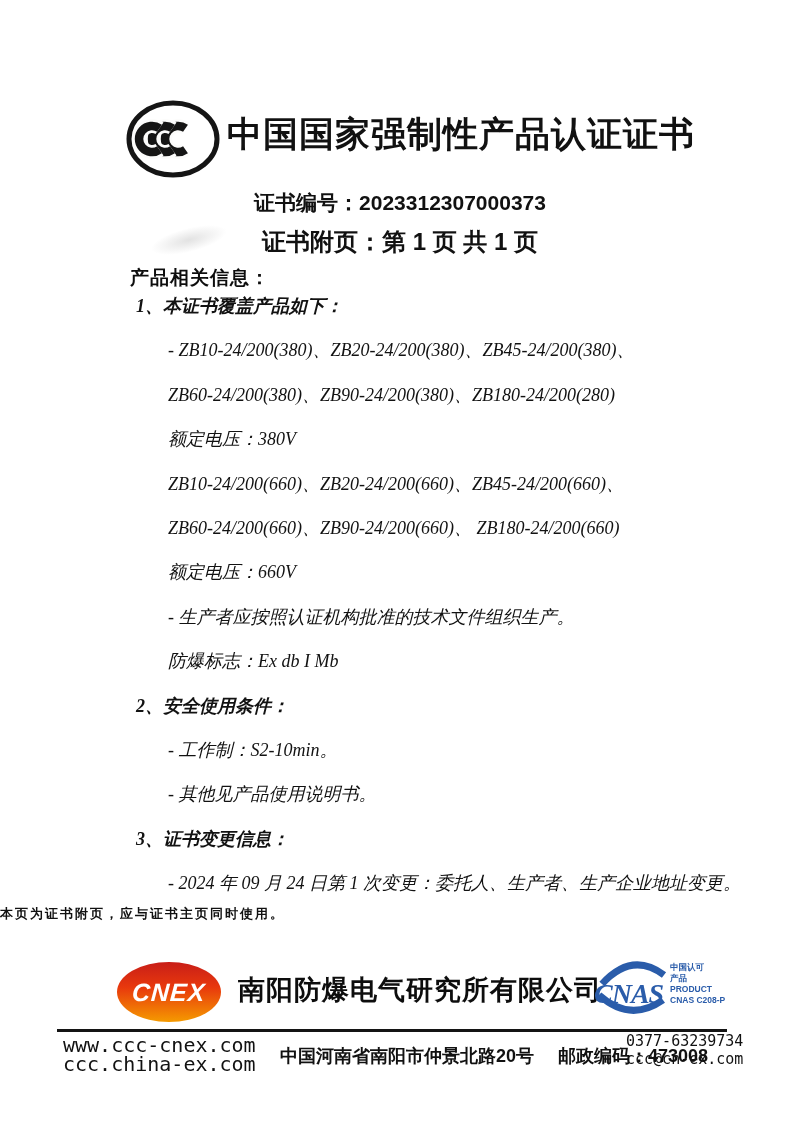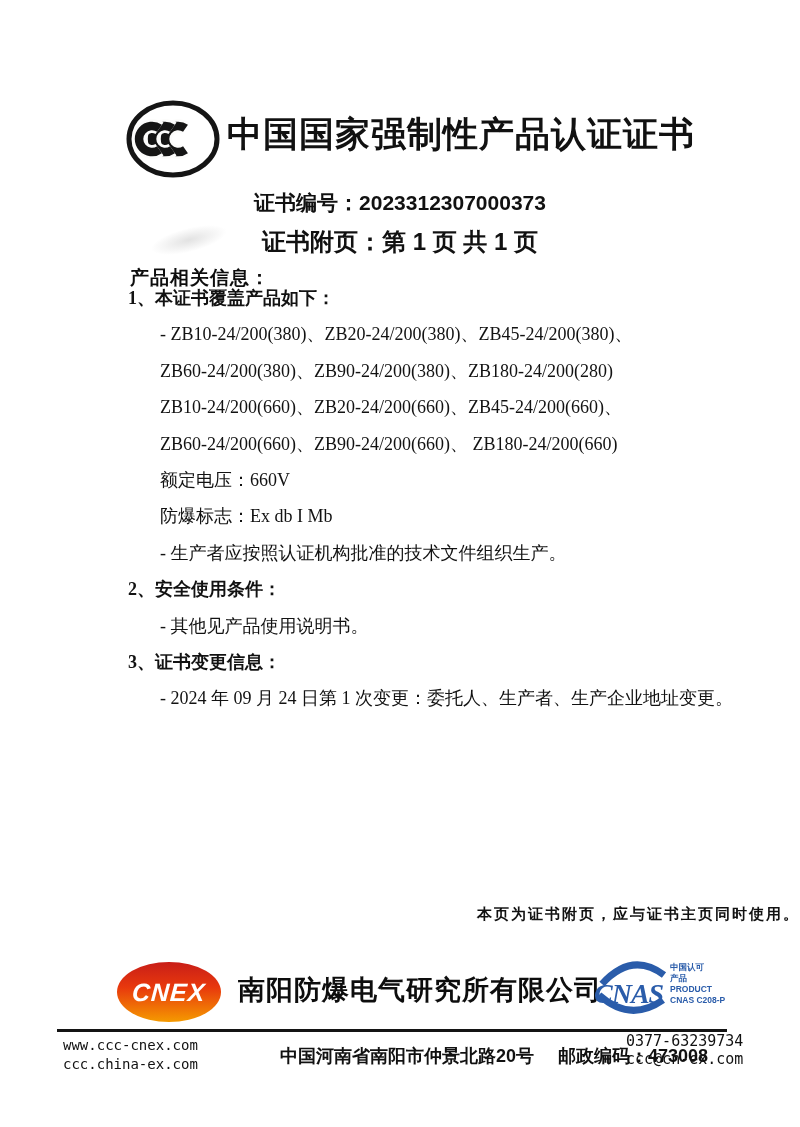--- a/index.html
+++ b/index.html
@@ -34,27 +34,27 @@
     position:absolute; left:130px; top:265px;
     font-size:19px; font-weight:700;
     font-family:"Liberation Serif", serif;
     letter-spacing:1px; color:#0d0d0d;
   }
   .body-block {
     position:absolute; left:118px; top:280px; width:600px;
     font-family:"Liberation Serif", serif;
     font-size:18px; color:#121212;
   }
-  .body-block p { margin:0; line-height:36.4px; white-space:nowrap; }
+  .body-block p { margin:8px; line-height:36.4px; white-space:nowrap;font-style:italic; }
   .indent-0 { padding-left:10px; font-weight:600; }
   .indent-1 { padding-left:42px; }
   
   .attach-note {
     position:absolute; left:0; right:0; top:905px;
-    text-align:right; font-size:15px; letter-spacing:2px;
+    text-align:left; font-size:13px; letter-spacing:2px;
     font-family:"Liberation Serif", serif; color:#111; font-weight:600;
   }
   
   .cnex-logo {
     position:absolute; left:117px; top:962px;
     width:104px; height:60px; border-radius:50%;
     background:linear-gradient(180deg, #c81e18 0%, #e8380d 42%, #f59a00 100%);
     display:flex; align-items:center; justify-content:center;
   }
   .cnex-logo span {
@@ -72,21 +72,21 @@
     color:#2a5caa; font-size:8.5px; font-weight:700; line-height:11px;
     white-space:nowrap;
   }
   .footer-rule {
     position:absolute; left:57px; top:1029px;
     width:670px; height:3px; background:#141414;
   }
   .footer-urls {
     position:absolute; left:63px; top:1036px;
     font-family:"DejaVu Sans Mono", monospace;
-    font-size:14px; line-height:19px; color:#111; white-space:nowrap;
+    font-size:20px; line-height:19px; color:#111; white-space:nowrap;
   }
   .footer-address {
     position:absolute; left:280px; top:1044px;
     font-size:18px; font-weight:600; color:#111; white-space:nowrap;
   }
   .footer-address .postal { margin-left:24px; }
   .footer-contact {
     position:absolute; left:626px; top:1033px;
     font-family:"DejaVu Sans Mono", monospace;
     font-size:15px; line-height:17.5px; color:#111; white-space:nowrap;
@@ -119,26 +119,28 @@
   </div>
 
   <div class="scan-smudge"></div>
 
   <div class="body-heading">产品相关信息：</div>
 
   <div class="body-block">
     <p class="indent-0">1、本证书覆盖产品如下：</p>
     <p class="indent-1">- ZB10-24/200(380)、ZB20-24/200(380)、ZB45-24/200(380)、</p>
     <p class="indent-1">ZB60-24/200(380)、ZB90-24/200(380)、ZB180-24/200(280)</p>
+    <p class="indent-1">额定电压：380V</p>
     <p class="indent-1">ZB10-24/200(660)、ZB20-24/200(660)、ZB45-24/200(660)、</p>
     <p class="indent-1">ZB60-24/200(660)、ZB90-24/200(660)、 ZB180-24/200(660)</p>
     <p class="indent-1">额定电压：660V</p>
+    <p class="indent-1">- 生产者应按照认证机构批准的技术文件组织生产。</p>
     <p class="indent-1">防爆标志：Ex db I Mb</p>
-    <p class="indent-1">- 生产者应按照认证机构批准的技术文件组织生产。</p>
     <p class="indent-0">2、安全使用条件：</p>
+    <p class="indent-1">- 工作制：S2-10min。</p>
     <p class="indent-1">- 其他见产品使用说明书。</p>
     <p class="indent-0">3、证书变更信息：</p>
     <p class="indent-1">- 2024 年 09 月 24 日第 1 次变更：委托人、生产者、生产企业地址变更。</p>
   </div>
 
   <p class="attach-note">本页为证书附页，应与证书主页同时使用。</p>
 
   <div class="cnex-logo">
     <span>CNEX</span>
   </div>

